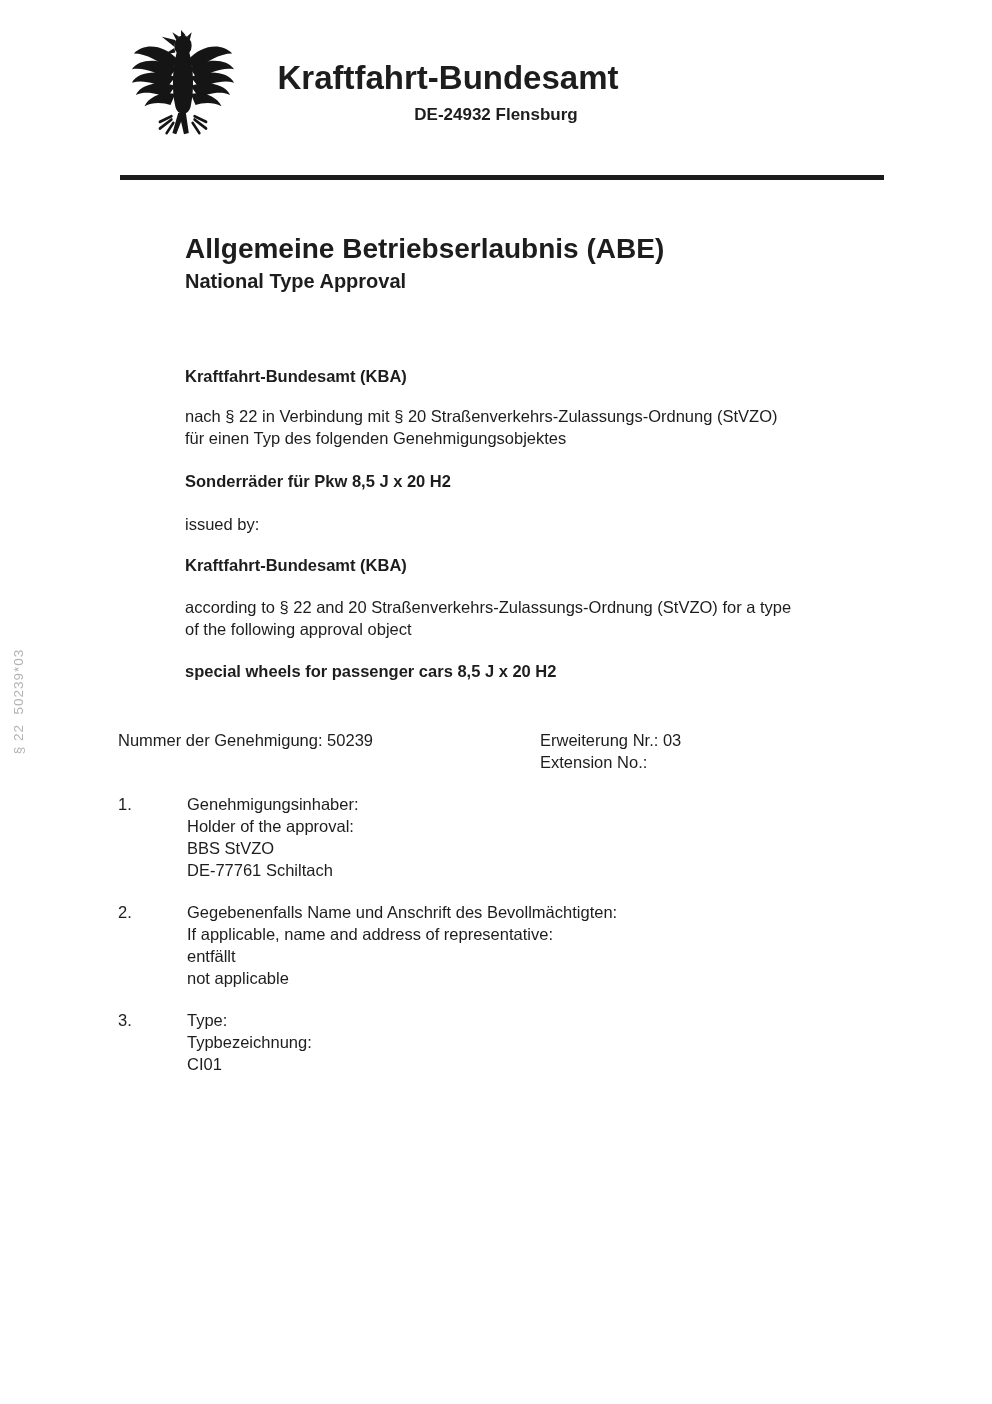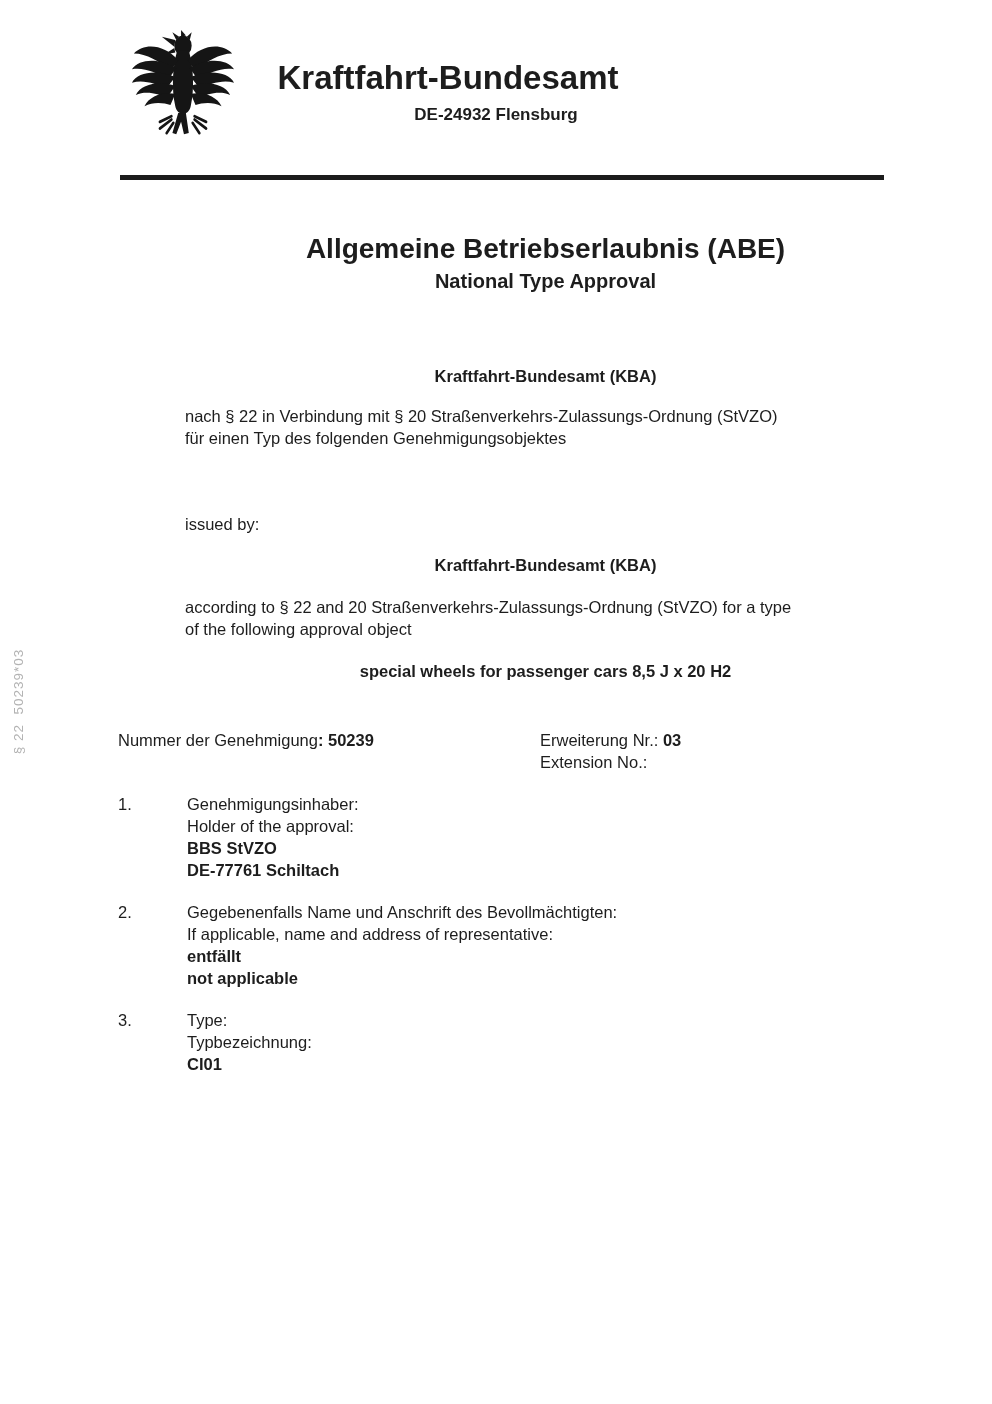--- a/index.html
+++ b/index.html
@@ -6,22 +6,22 @@
   .page {
     position:relative;
     width:992px; height:1404px;
     margin:0 auto;
     background:#ffffff;
     font-family:"Liberation Sans", sans-serif;
     color:#1d1d1d;
     overflow:hidden;
   }
   .abs { position:absolute; }
-  .b { font-weight:bold; }
-  .center-col { left:205px; width:681px; text-align:center; }
+  .b { font-weight:normal; }
+  .center-col { left:185px; width:681px; }
   .body-text { font-size:16.5px; line-height:22px; }
 
   .watermark {
     position:absolute;
     left:-52px; top:694px;
     width:140px;
     text-align:center;
     transform:rotate(-90deg);
     font-size:13.5px;
     letter-spacing:1px;
@@ -103,20 +103,21 @@
   <div class="abs header-rule"></div>
 
   <div class="abs center-col doc-title">Allgemeine Betriebserlaubnis (ABE)</div>
   <div class="abs center-col doc-subtitle">National Type Approval</div>
 
   <div class="abs center-col body-text issuer-line" style="top:365px">Kraftfahrt-Bundesamt (KBA)</div>
   <div class="abs label-left body-text" style="top:405px">
     <div>nach § 22 in Verbindung mit § 20 Straßenverkehrs-Zulassungs-Ordnung (StVZO)</div>
     <div>für einen Typ des folgenden Genehmigungsobjektes</div>
   </div>
+  <div class="abs center-col body-text issuer-line" style="top:470px">Sonderräder für Pkw 8,5 J x 20 H2</div>
 
   <div class="abs label-left body-text" style="top:513px">issued by:</div>
   <div class="abs center-col body-text issuer-line" style="top:554px">Kraftfahrt-Bundesamt (KBA)</div>
   <div class="abs label-left body-text" style="top:596px">
     <div>according to § 22 and 20 Straßenverkehrs-Zulassungs-Ordnung (StVZO) for a type</div>
     <div>of the following approval object</div>
   </div>
   <div class="abs center-col body-text issuer-line" style="top:660px">special wheels for passenger cars 8,5 J x 20 H2</div>
 
   <div class="abs two-col-row body-text">

